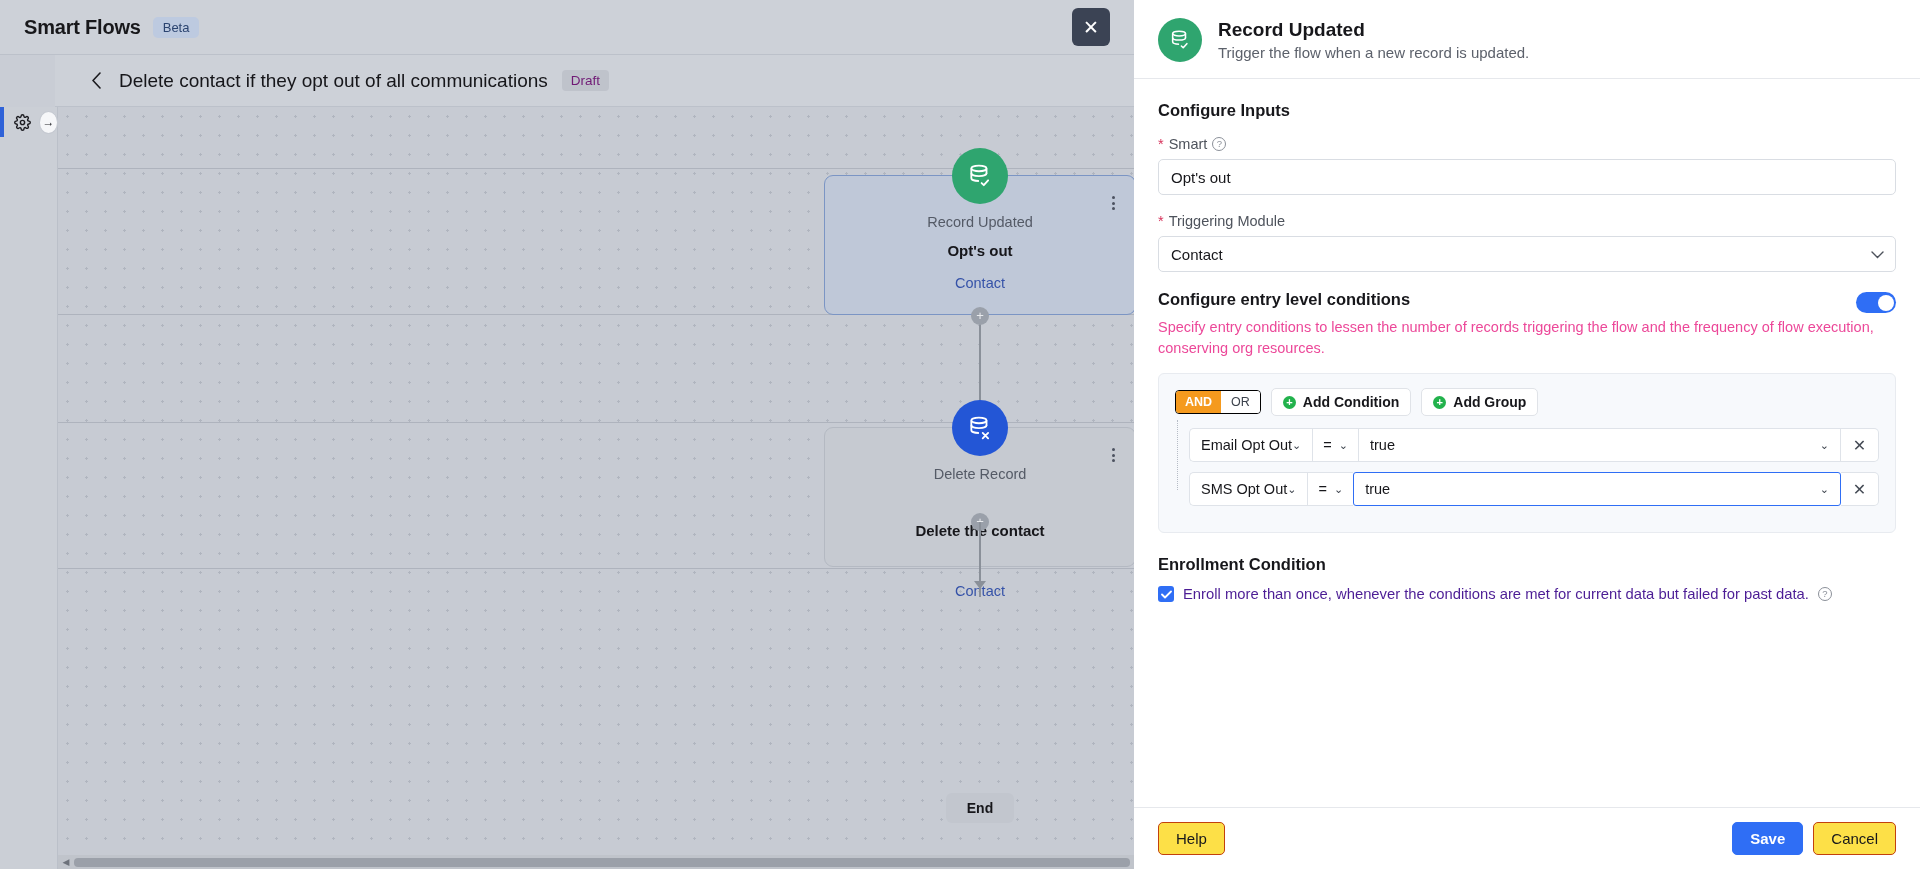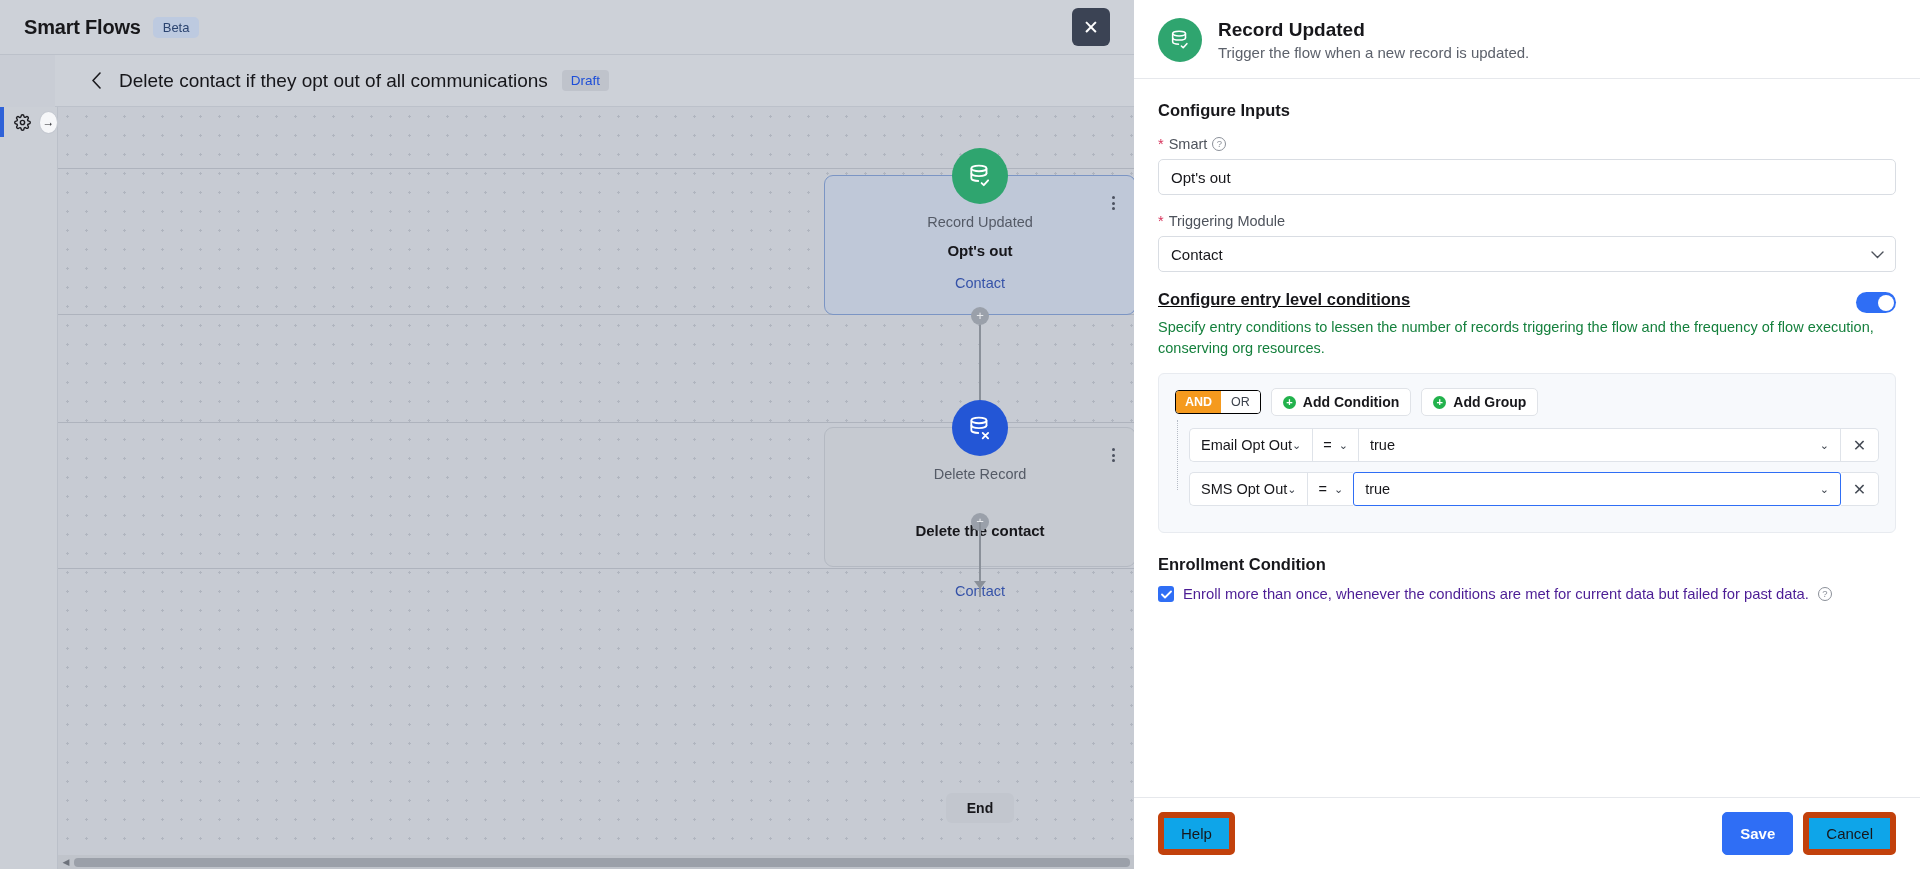--- a/index.html
+++ b/index.html
@@ -33,21 +33,21 @@
     position:absolute; left:15px; top:55px; width:1134px; height:52px;
     background:#cdd1d8; border-bottom:1px solid #bcc1ca;
     display:flex; align-items:center; padding-left:32px; gap:14px;margin-left:40px;
   }
   .back-chev {
     width:18px; height:18px; color:#1b1b1f; cursor:pointer;
     display:flex; align-items:center; justify-content:center;
   }
   .flow-title { font-size:19px; color:#16161a; font-weight:400; }
   .draft-badge {
-    background:#bfc3cb; color:#1d4ed8; font-size:13.5px;
+    background:#bfc3cb; color:#701a75; font-size:13.5px;
     padding:3px 9px; border-radius:4px;
   }
   .close-btn {
     position:absolute; right:24px; top:8px; width:38px; height:38px;
     background:#3b4354; border-radius:6px; color:#fff;
     display:flex; align-items:center; justify-content:center;
     font-size:19px; cursor:pointer; z-index:6;
   }
 
   
@@ -175,30 +175,30 @@
     width:100%; height:36px; border:1px solid #d9dde3; border-radius:5px;
     padding:0 32px 0 12px; font-size:15px; color:#17171b;
     display:flex; align-items:center; background:#fff; cursor:pointer;
   }
   .sel-chev {
     position:absolute; right:12px; top:50%; transform:translateY(-50%);
     color:#4e535c; pointer-events:none;
   }
   .fld-group { margin-bottom:18px; }
 
-  .cond-header-row { display:flex; align-items:flex-end; justify-content:space-between;text-decoration:underline; }
+  .cond-header-row { display:flex; align-items:flex-end; justify-content:space-between; }
   .toggle {
     width:40px; height:21px; border-radius:11px; background:#2f6ef5;
     position:relative; cursor:pointer; flex:0 0 40px; margin-top:2px;
   }
   .toggle .knob {
     position:absolute; width:16px; height:16px; border-radius:50%; background:#fff;
     top:2.5px; right:2.5px;
   }
-  .cond-desc { font-size:14.5px; color:#15803d; line-height:1.45; margin-top:4px; max-width:730px; }
+  .cond-desc { font-size:14.5px; color:#ec4899; line-height:1.45; margin-top:4px; max-width:730px; }
 
   .cond-box {
     margin-top:14px; background:#f7f9fc; border:1px solid #e8ebf0;
     border-radius:6px; padding:14px 16px 16px 16px;
   }
   .cond-toolbar { display:flex; align-items:center; gap:10px; }
   .andor {
     display:flex; border-radius:4px; overflow:hidden; border:1px solid #000000;
   }
   .andor .and { background:#f59a1e; color:#fff; font-size:12.5px; font-weight:bold; padding:4px 9px; cursor:pointer; }
@@ -250,21 +250,21 @@
   .enroll-text { font-size:14.8px; color:#4c1d95; }
 
   .panel-foot {
     border-top:1px solid #e6e8ec; padding:14px 24px;
     display:flex; align-items:center; justify-content:space-between;
   }
   .btn {
     border-radius:5px; font-size:15px; padding:7px 17px; cursor:pointer;
     font-family:"Liberation Sans", sans-serif;
   }
-  .btn-ghost { background:#0ea5e9; border:6px solid #c2410c; color:#17171b; }
+  .btn-ghost { background:#fde047; border:1px solid #c2410c; color:#17171b; }
   .btn-primary { background:#2f6ef5; border:1px solid #2f6ef5; color:#fff; font-weight:bold; }
   .foot-right { display:flex; gap:10px; }
 </style>
 </head>
 <body>
 
 <div class="app">
 
   <div class="left-area">
 

